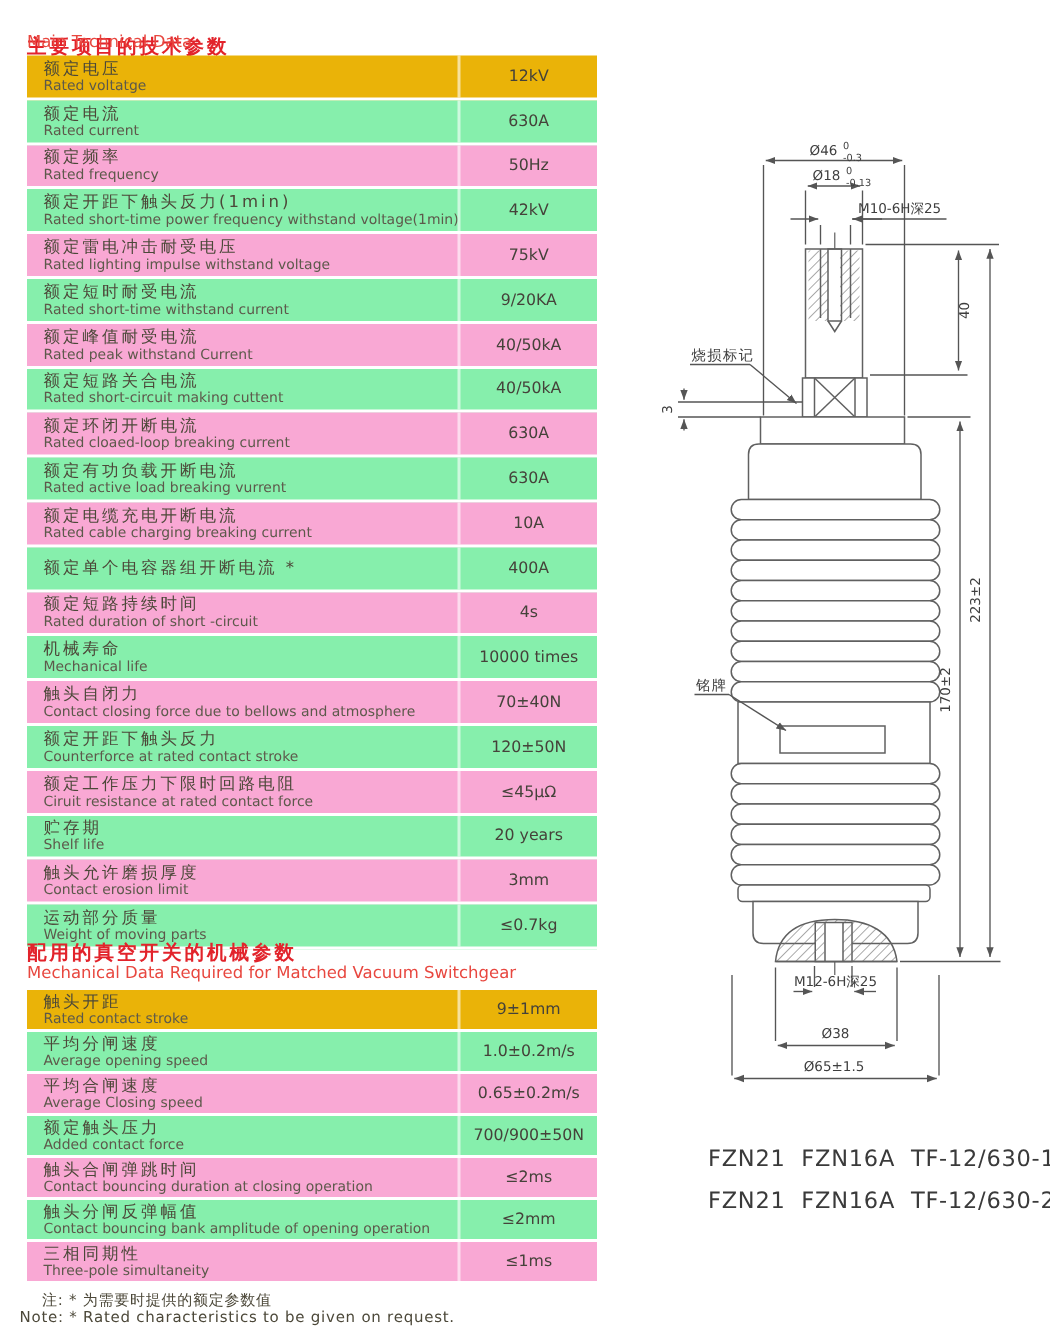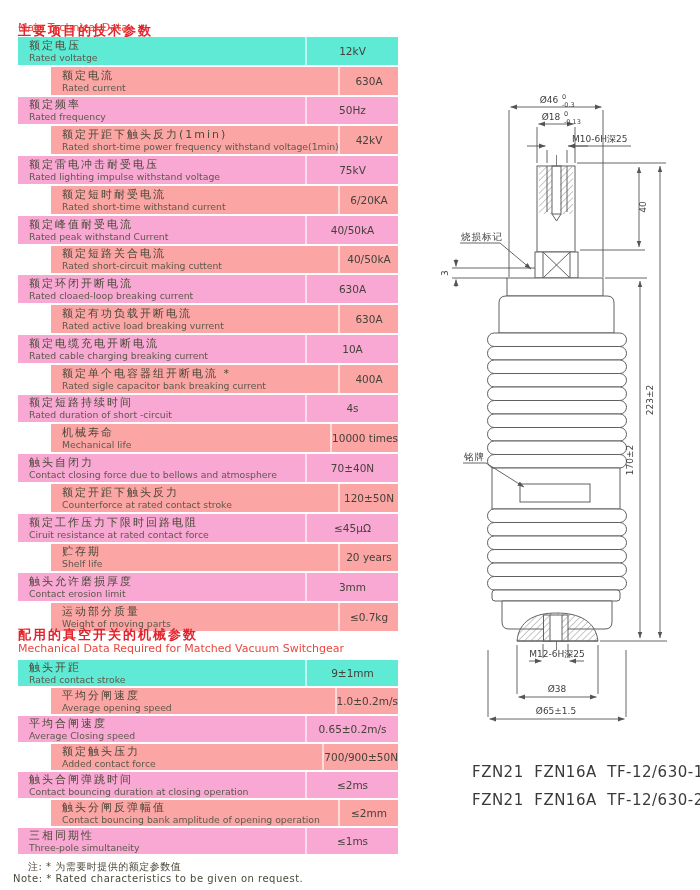--- a/index.html
+++ b/index.html
@@ -10,23 +10,23 @@
 
   
   .sec-zh{font-size:13px;font-weight:bold;letter-spacing:2px;color:#e2232b;white-space:nowrap;}
   .sec-en{font-size:11px;color:#e8473f;white-space:nowrap;}
 
   
   .dtable{position:absolute;left:18px;width:380px;}
   .trow{display:flex;box-sizing:border-box;border-bottom:2px solid #fff;}
   .t1 .trow{height:29.8px;}
   .t2 .trow{height:28px;}
-  .tone-gold{background:#5eead4;}
+  .tone-gold{background:#eab308;}
   .tone-tan{background:#f9a8d4;}
-  .tone-cream{background:#fca5a5;margin-left:33px;}
+  .tone-cream{background:#86efac;}
   .cell-label{width:287px;box-sizing:border-box;padding-left:11px;display:flex;
               flex-direction:column;justify-content:center;overflow:visible;}
   .cell-sep{width:2px;background:rgba(255,255,255,0.6);}
   .cell-value{flex:1;display:flex;align-items:center;justify-content:center;
               font-size:10.5px;color:#45423a;white-space:nowrap;border-radius:11px;}
   .zh{font-size:11px;letter-spacing:2px;color:#4c4839;line-height:13px;white-space:nowrap;}
   .en{font-size:9.3px;color:#5d594b;line-height:11px;white-space:nowrap;}
 
   
   .note{font-size:10px;color:#4c4839;white-space:nowrap;letter-spacing:0.5px;}
@@ -90,21 +90,21 @@
     </div>
     <div class="cell-sep"></div>
     <div class="cell-value">75kV</div>
   </div>
     <div class="trow tone-cream">
     <div class="cell-label">
       <div class="zh">额定短时耐受电流</div>
       <div class="en">Rated short-time withstand current</div>
     </div>
     <div class="cell-sep"></div>
-    <div class="cell-value">6/20KA</div>
+    <div class="cell-value">9/20KA</div>
   </div>
     <div class="trow tone-tan">
     <div class="cell-label">
       <div class="zh">额定峰值耐受电流</div>
       <div class="en">Rated peak withstand Current</div>
     </div>
     <div class="cell-sep"></div>
     <div class="cell-value">40/50kA</div>
   </div>
     <div class="trow tone-cream">
@@ -135,21 +135,20 @@
     <div class="cell-label">
       <div class="zh">额定电缆充电开断电流</div>
       <div class="en">Rated cable charging breaking current</div>
     </div>
     <div class="cell-sep"></div>
     <div class="cell-value">10A</div>
   </div>
     <div class="trow tone-cream">
     <div class="cell-label">
       <div class="zh">额定单个电容器组开断电流 *</div>
-      <div class="en">Rated sigle capacitor bank breaking current</div>
     </div>
     <div class="cell-sep"></div>
     <div class="cell-value">400A</div>
   </div>
     <div class="trow tone-tan">
     <div class="cell-label">
       <div class="zh">额定短路持续时间</div>
       <div class="en">Rated duration of short -circuit</div>
     </div>
     <div class="cell-sep"></div>

